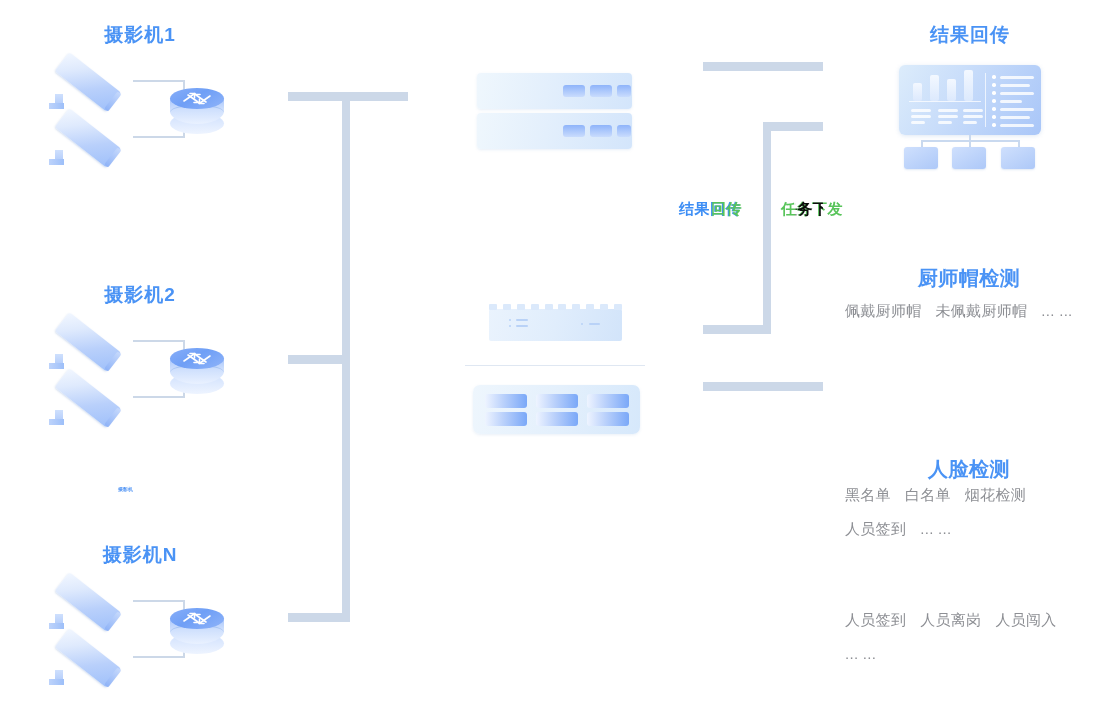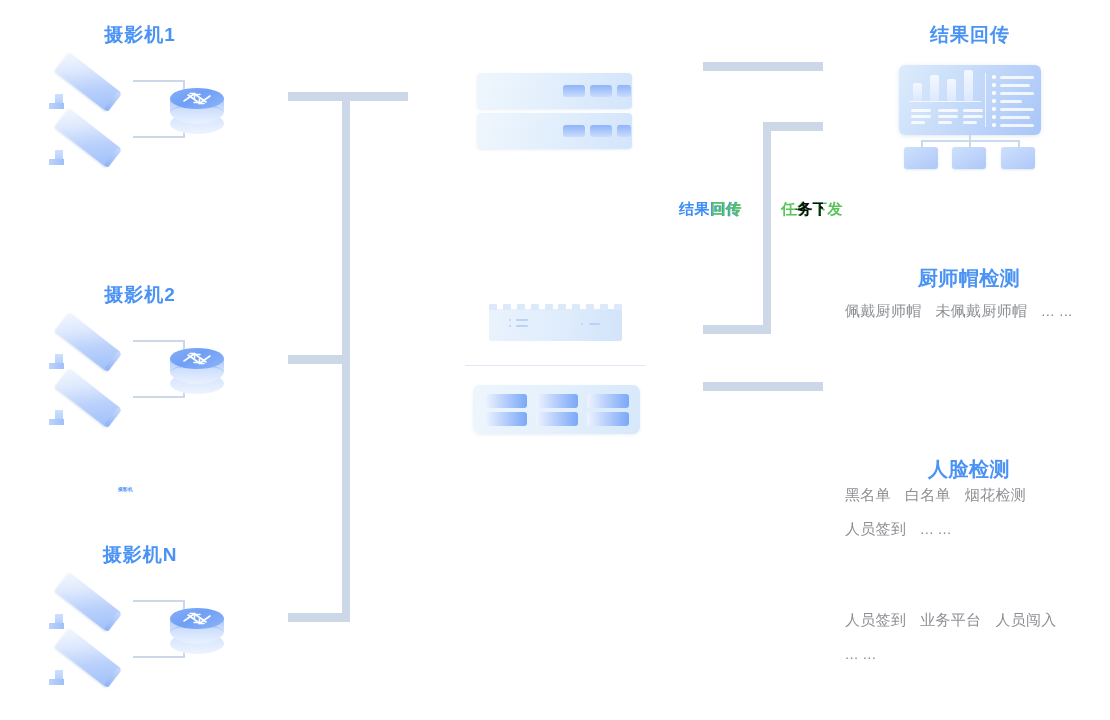--- a/index.html
+++ b/index.html
@@ -370,19 +370,19 @@
 
   <div class="abs sec-title" style="left:899px;top:449px;width:140px;margin-top:7px;">人脸检测</div>
   <div class="abs sec-items" style="left:845px;top:486px;">
     <span>黑名单</span><span>白名单</span><span>烟花检测</span>
   </div>
   <div class="abs sec-items" style="left:845px;top:520px;">
     <span>人员签到</span><span>... ...</span>
   </div>
 
   <div class="abs sec-items" style="left:845px;top:611px;">
-    <span>人员签到</span><span>业务平台</span><span>人员闯入</span>
+    <span>人员签到</span><span>人员离岗</span><span>人员闯入</span>
   </div>
   <div class="abs sec-items" style="left:845px;top:645px;">
     <span>... ...</span>
   </div>
 
 </div>
 
 </body></html>

